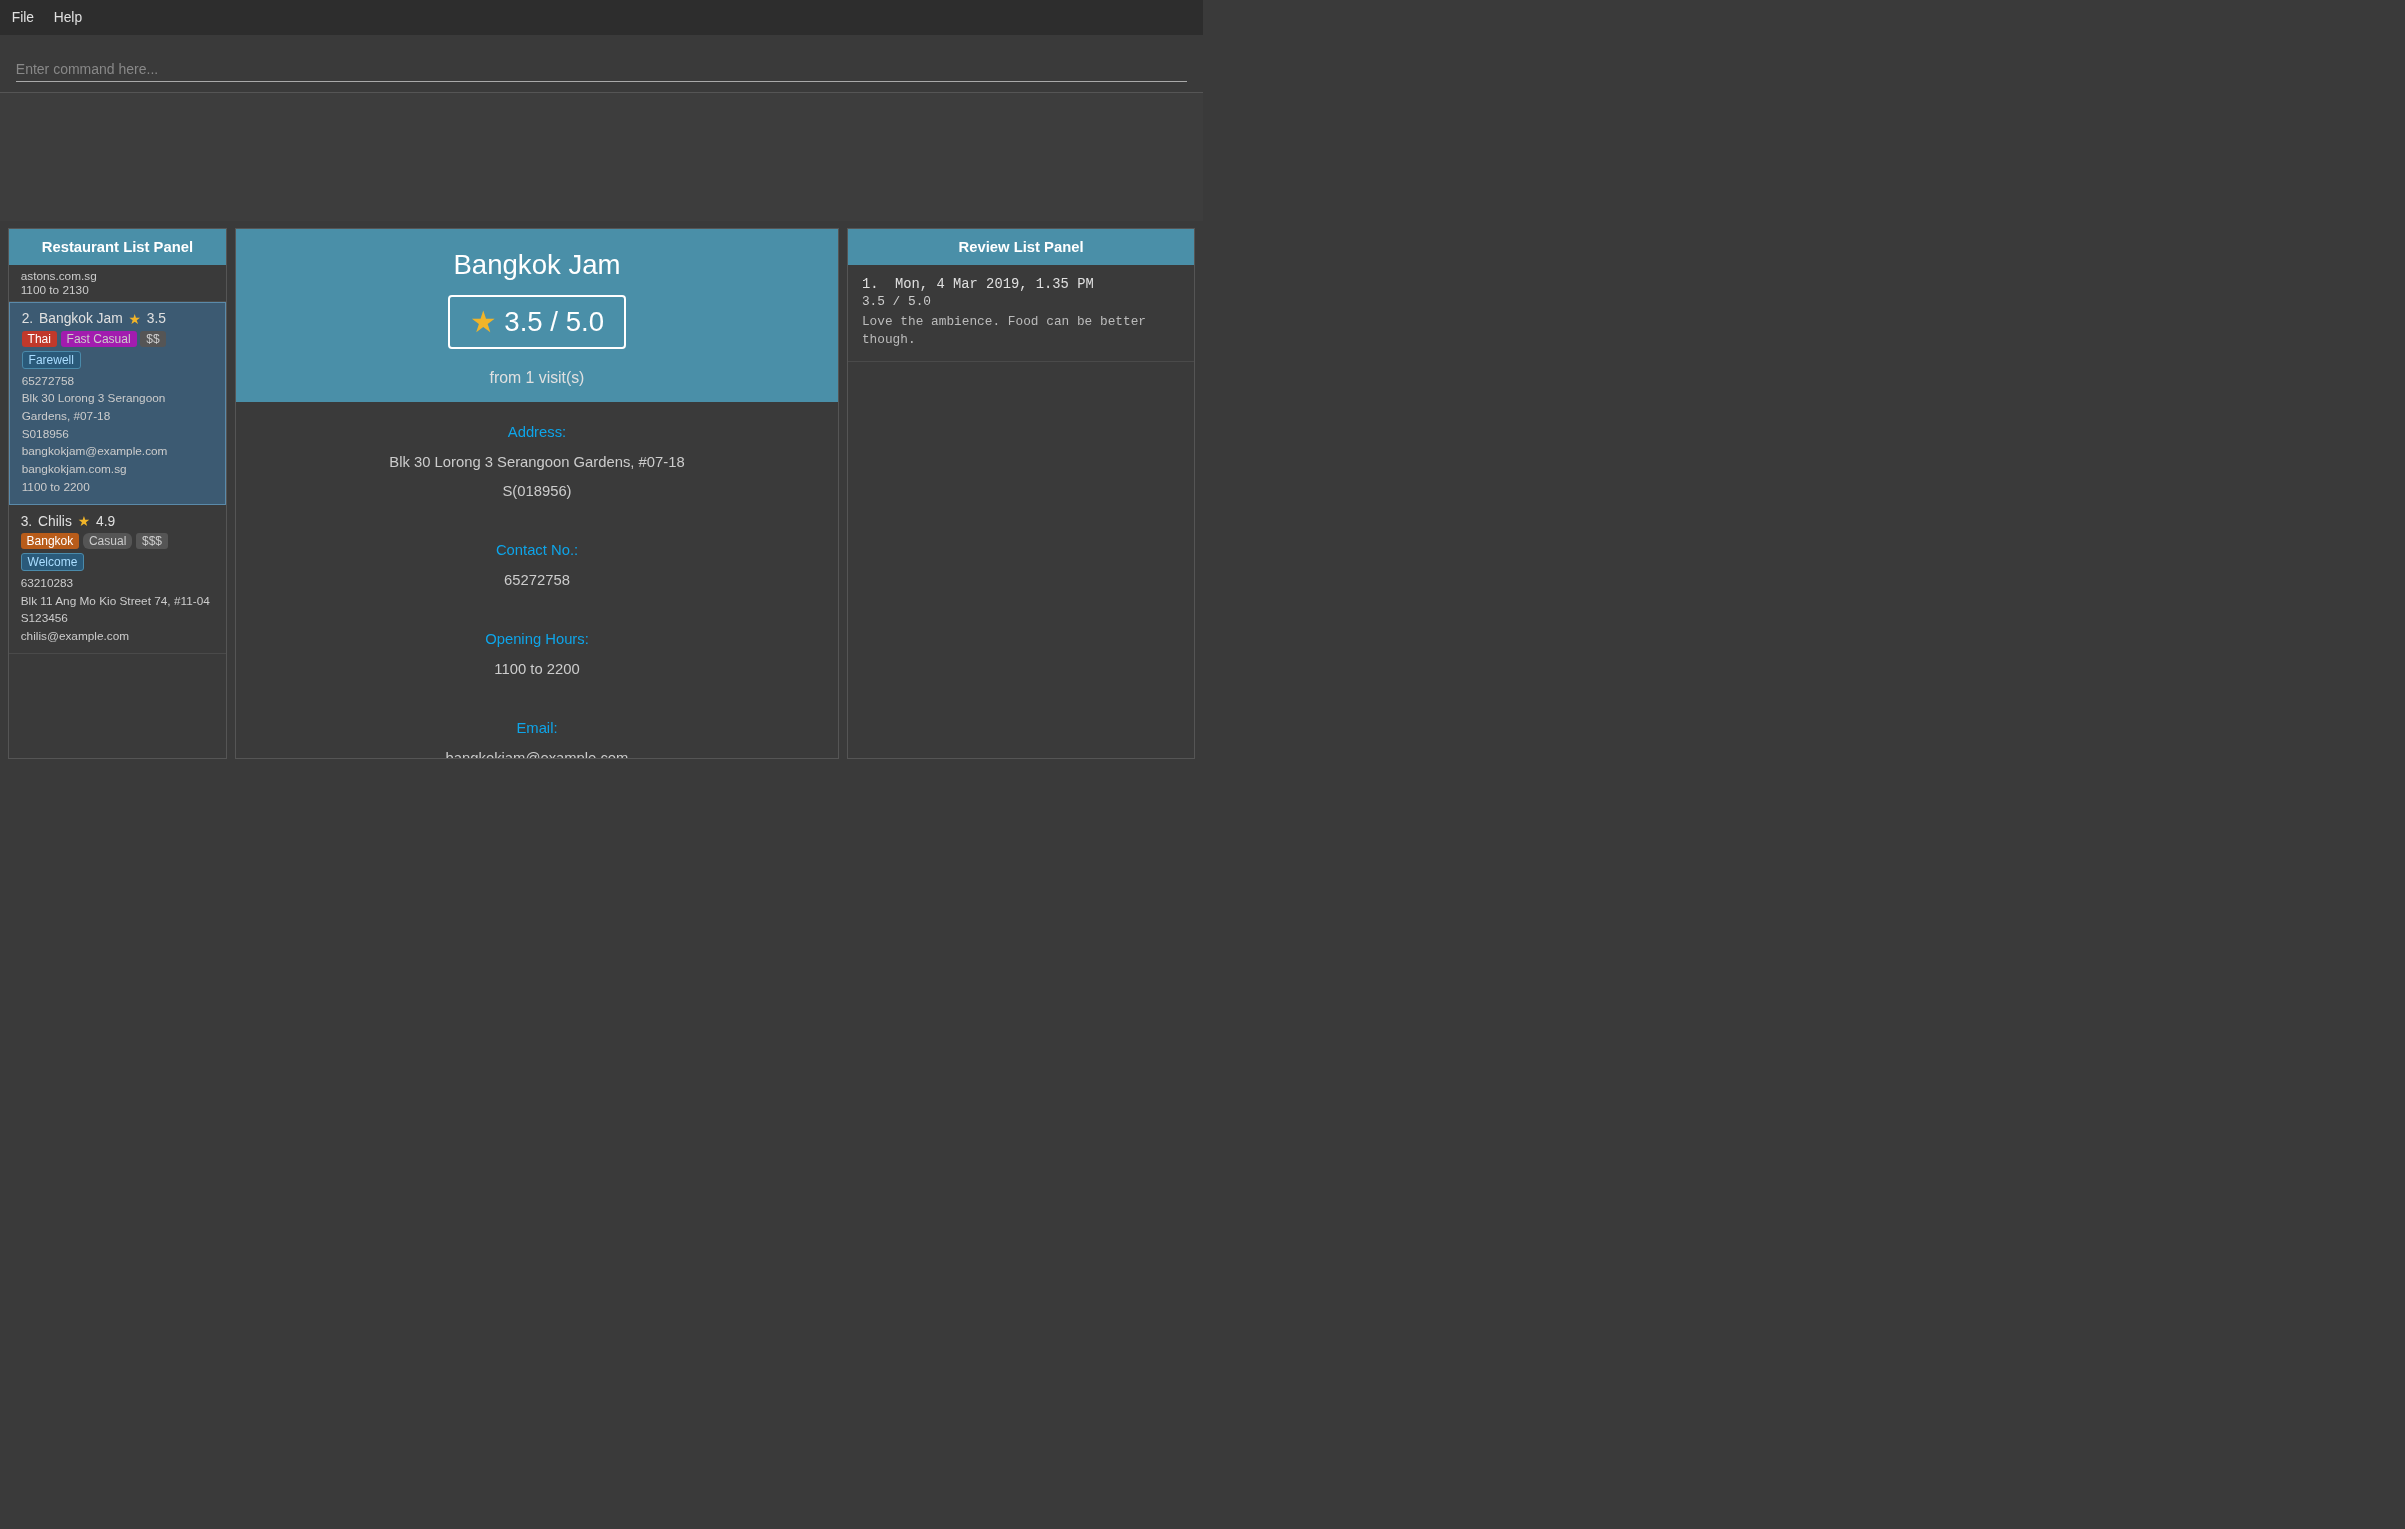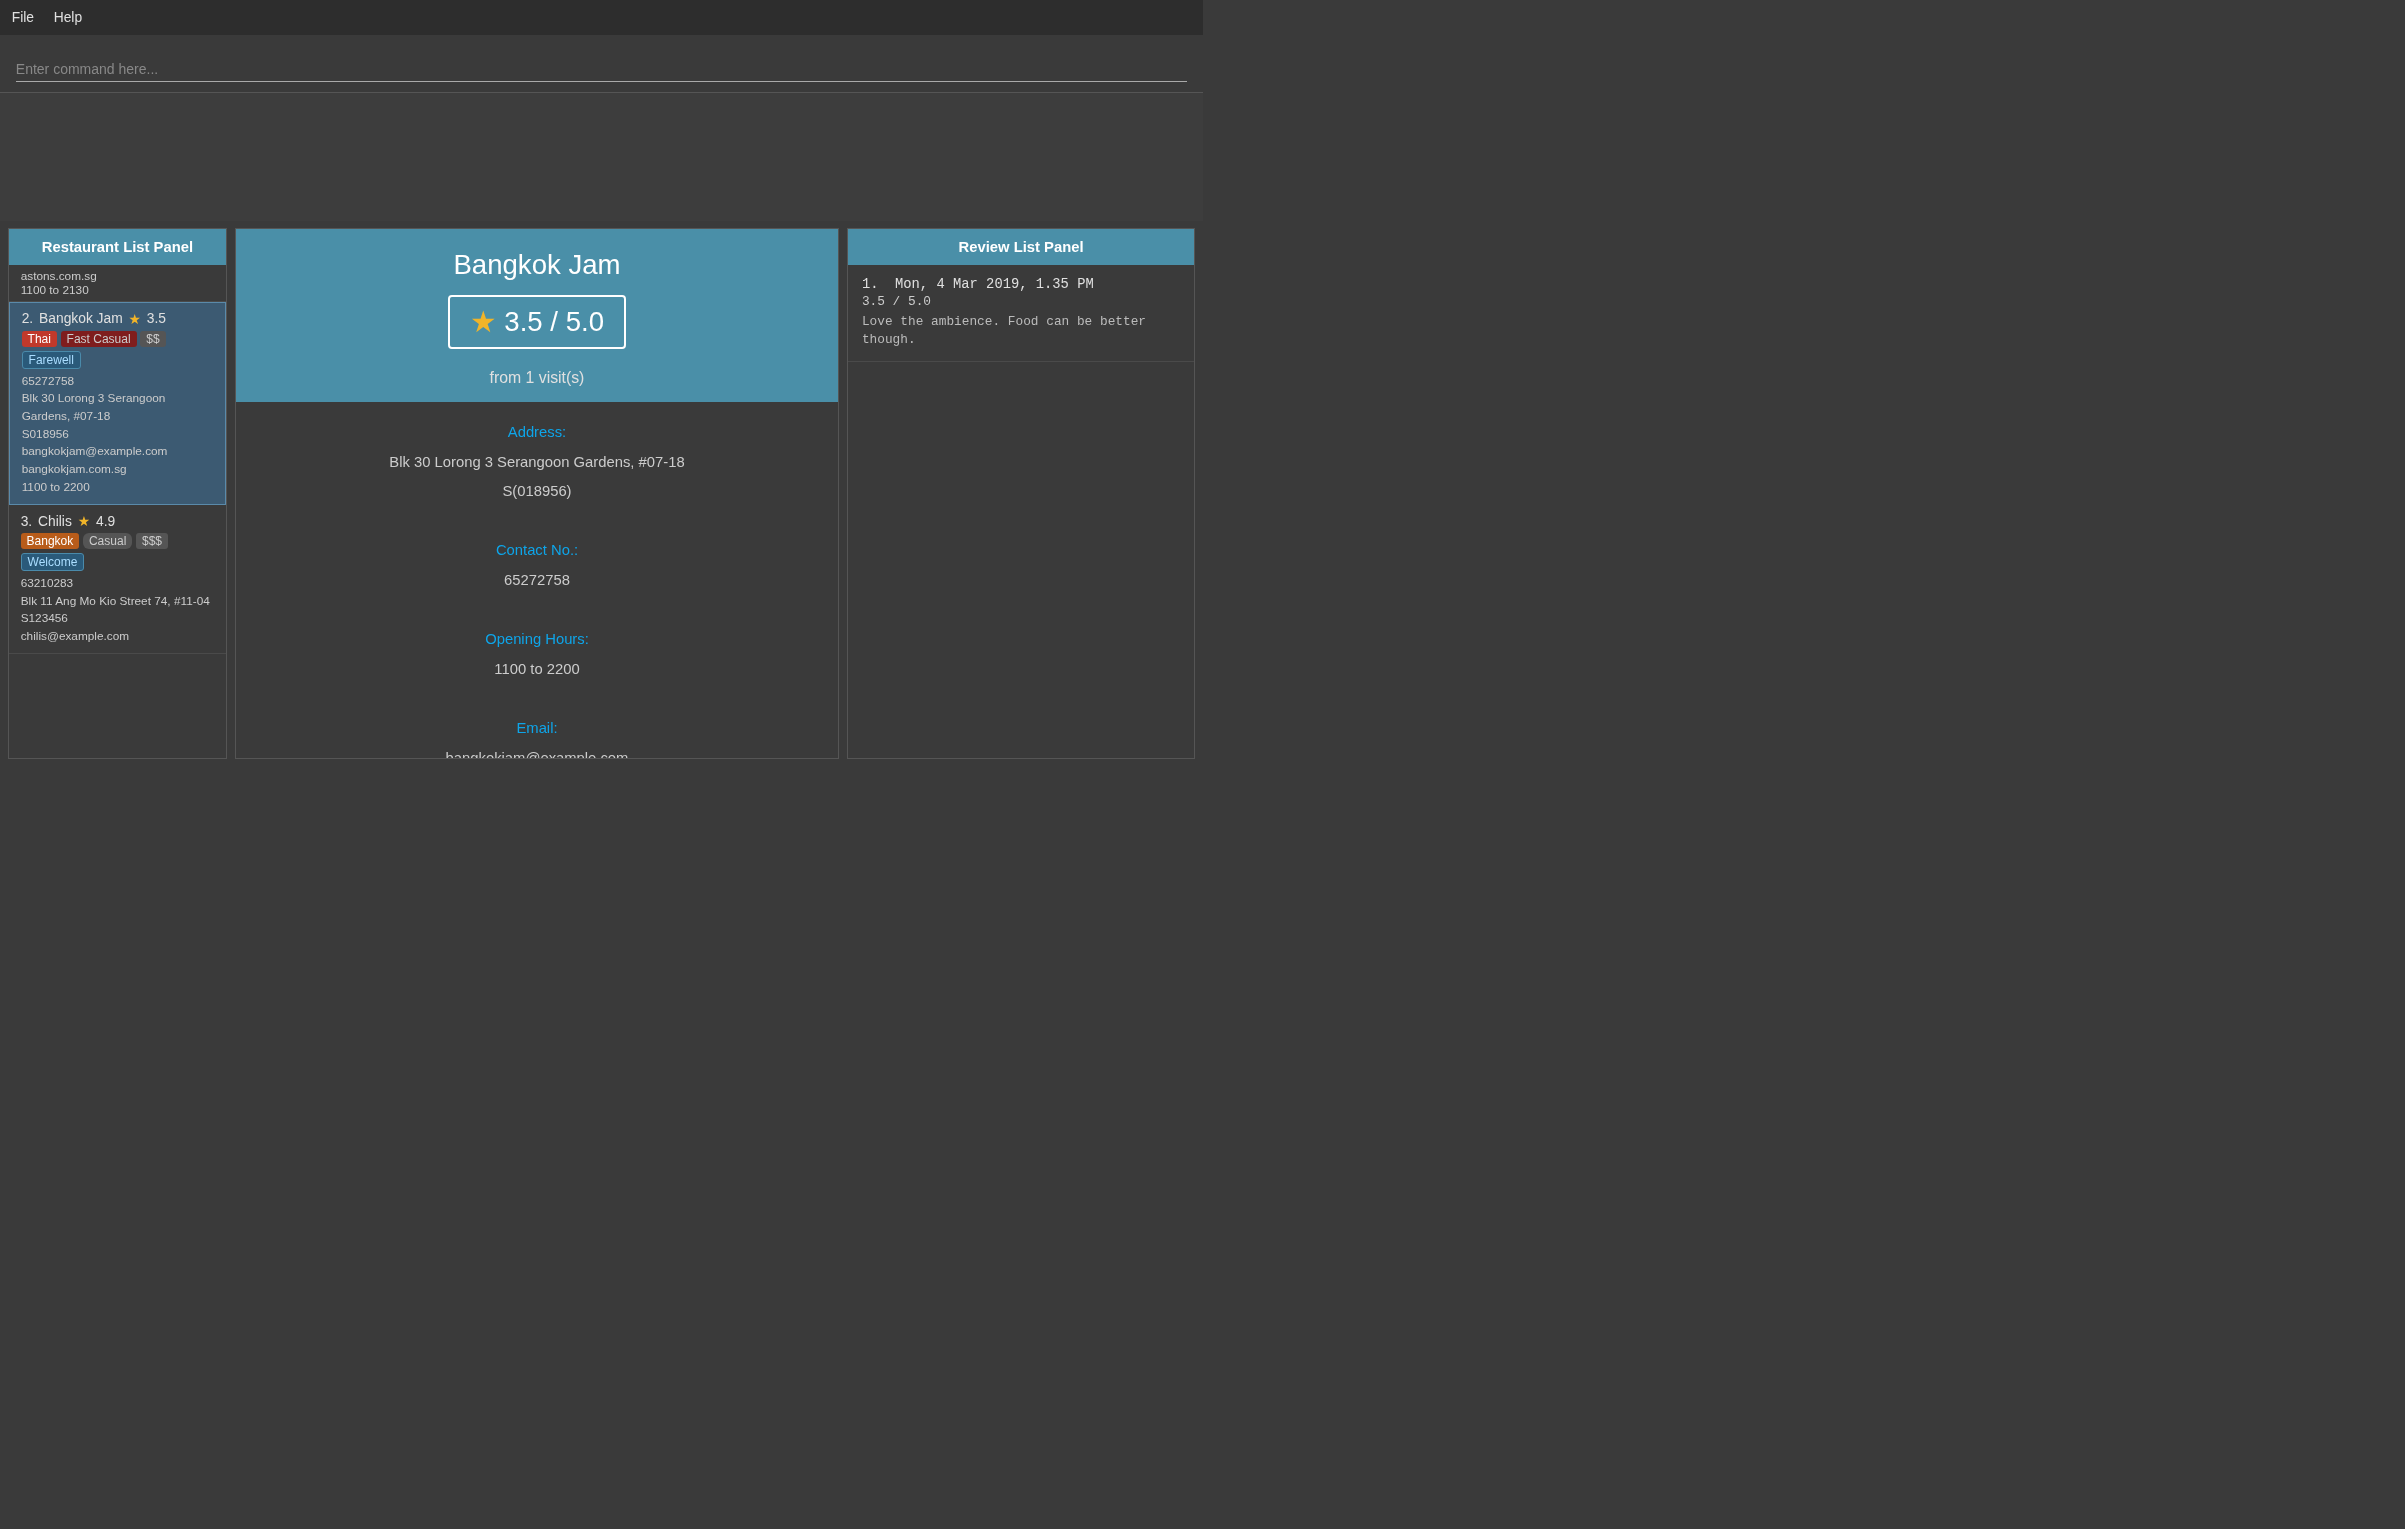--- a/index.html
+++ b/index.html
@@ -137,21 +137,21 @@
       margin-bottom: 3.9px;
     }
     .tag {
       padding: 1px 5.9px;
       border-radius: 3px;
       font-size: 12px;
       color: #fff;
     }
     .tag-cuisine-thai { background-color: #c0392b; }
     .tag-cuisine-american { background-color: #b85c1a; }
-    .tag-style-fastcasual { background-color: #7f1d1d; color: #ccc; }
+    .tag-style-fastcasual { background-color: #a21caf; color: #ccc; }
     .tag-style-casual { background-color: #555; color: #ccc; border-radius: 6px; }
     .tag-price { background-color: #555; color: #ccc; }
     .tag-occasion {
       background-color: #2a5a7a;
       color: #aaddff;
       border: 1px solid #4a8aaa;
     }
 
     .restaurant-detail {
       font-size: 11.8px;

